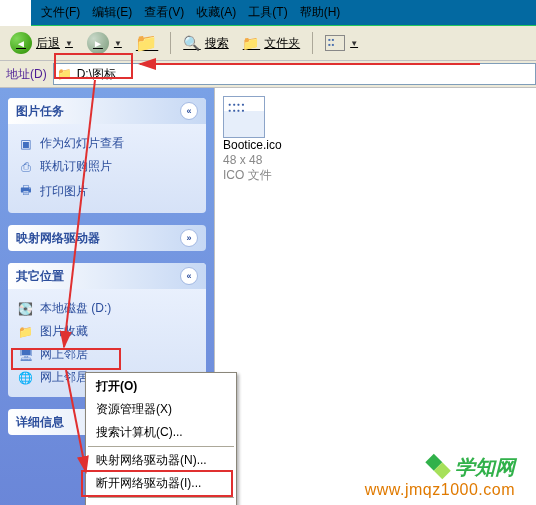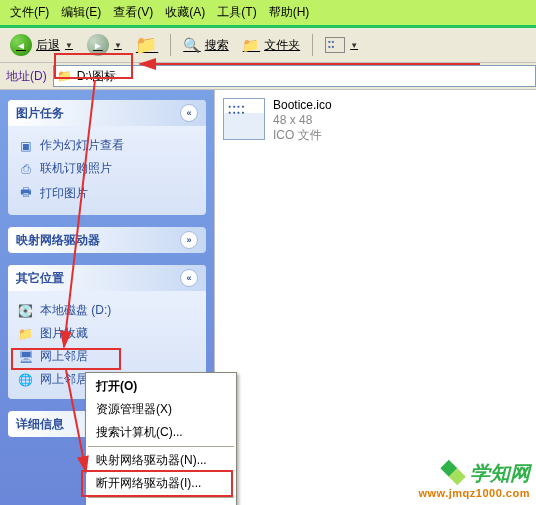--- a/index.html
+++ b/index.html
@@ -10,22 +10,23 @@
     width: 536px;
     height: 505px;
     overflow: hidden;
     position: relative;
   }
 
   
   .menubar {
     display: flex;
     padding: 2px 4px;
-    border-bottom: 3px solid #22c55e;
-    background: #bef264;
+    border-bottom: 1px solid #22c55e;
+    background: #0369a1;
+    margin-left: 31px;
   }
   .menubar span { padding: 2px 6px; }
 
   
   .toolbar {
     display: flex;
     align-items: center;
     gap: 6px;
     padding: 3px 6px;
     border-bottom: 1px solid #C0C0C0;
@@ -103,21 +104,21 @@
   .tasklist { padding: 8px 10px; }
   .task-item {
     display: flex; align-items: center; gap: 6px;
     color: #2C4E9C; padding: 3px 0;
   }
   .task-item .ic { width: 16px; text-align: center; color: #416FC0; }
 
   
   .content { flex: 1; background: #fff; border-left: 1px solid #C0C0C0; padding: 8px; position: relative; }
   .file {
-    display: flex; gap: 8px;
+    display: flex;  flex-direction: column;
   }
   .file-ico {
     width: 40px; height: 40px;
     border: 1px solid #8CA4C8;
     background: linear-gradient(to bottom, #fff 0 35%, #E6EEFA 35% 100%);
     position: relative;
   }
   .file-ico::before {
     content: "● ● ● ●\A● ● ● ●";
     white-space: pre;
@@ -149,35 +150,35 @@
 
   
   svg.anno {
     position: absolute; left: 0; top: 0;
     width: 536px; height: 505px;
     pointer-events: none;
   }
 
   
   .wm {
-    position: absolute; right: 6px; bottom: 6px;
+    position: absolute; right: 21px; bottom: 6px;
     text-align: right;
   }
   .wm .box {
     display: inline-flex; align-items: center; gap: 6px;
     background: #fff;
   }
   .wm .logo {
     display: inline-block; transform: rotate(45deg);
   }
   .wm .logo span {
     display: inline-block; width: 12px; height: 12px;
   }
   .wm .title { font-weight: bold; color: #31B14A; font-size: 20px; font-style: italic; font-family: "Microsoft YaHei"; }
-  .wm .url { color: #E07A00; font-size: 11px; letter-spacing: .5px; font-weight: bold; }
+  .wm .url { color: #E07A00; font-size: 16px; letter-spacing: .5px; }
 </style>
 </head>
 <body>
 
 <div class="menubar">
   <span>文件(F)</span>
   <span>编辑(E)</span>
   <span>查看(V)</span>
   <span>收藏(A)</span>
   <span>工具(T)</span>

